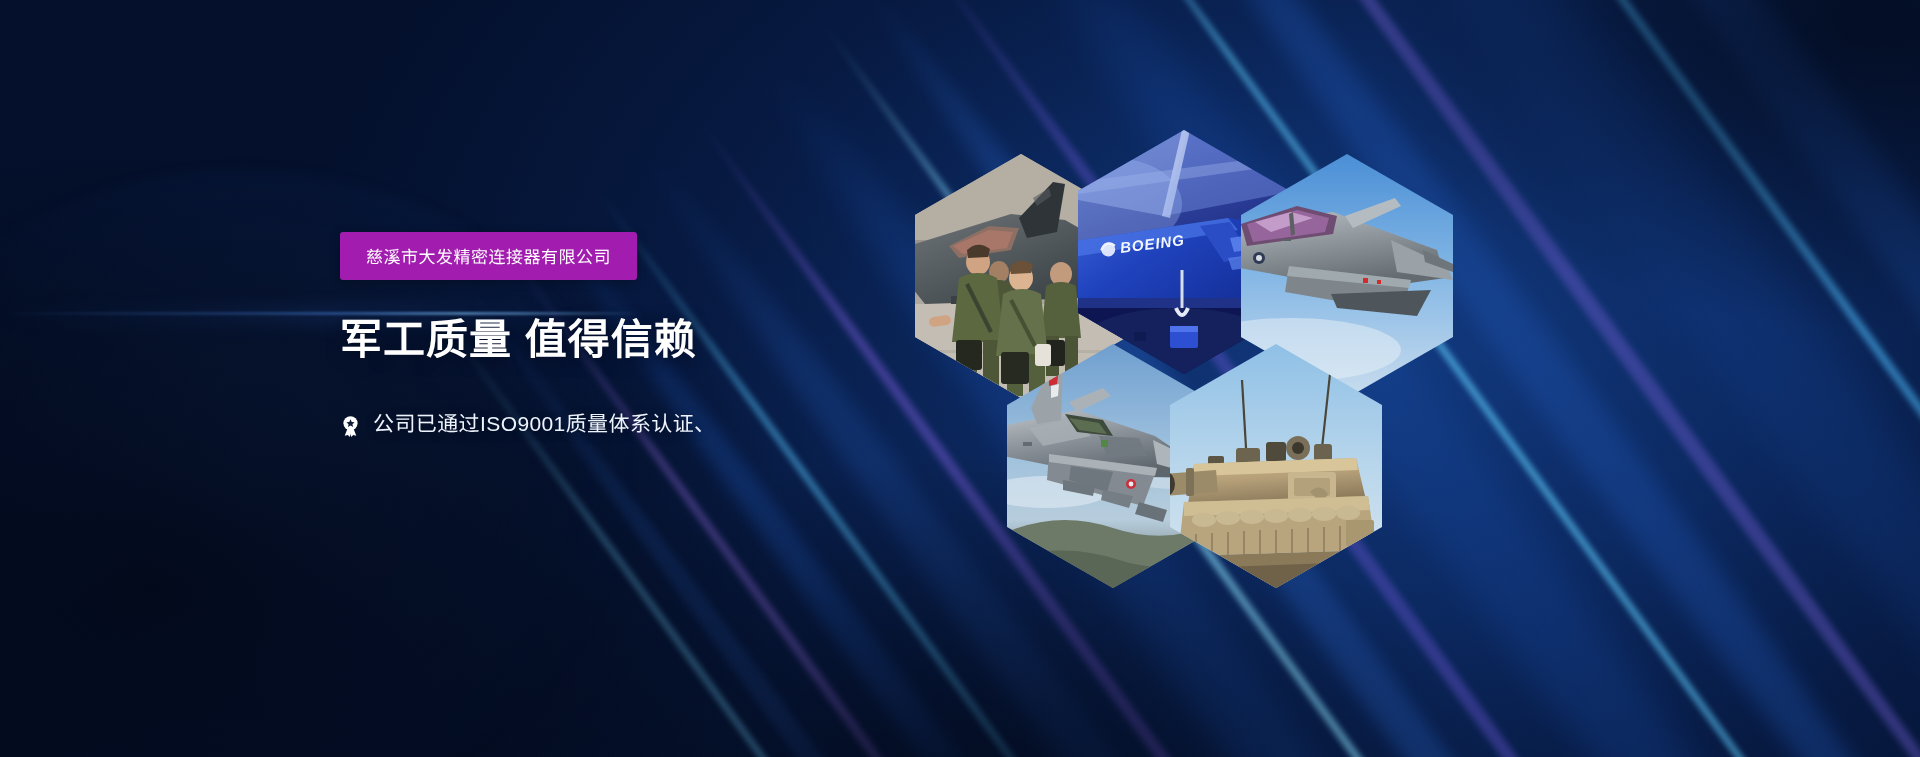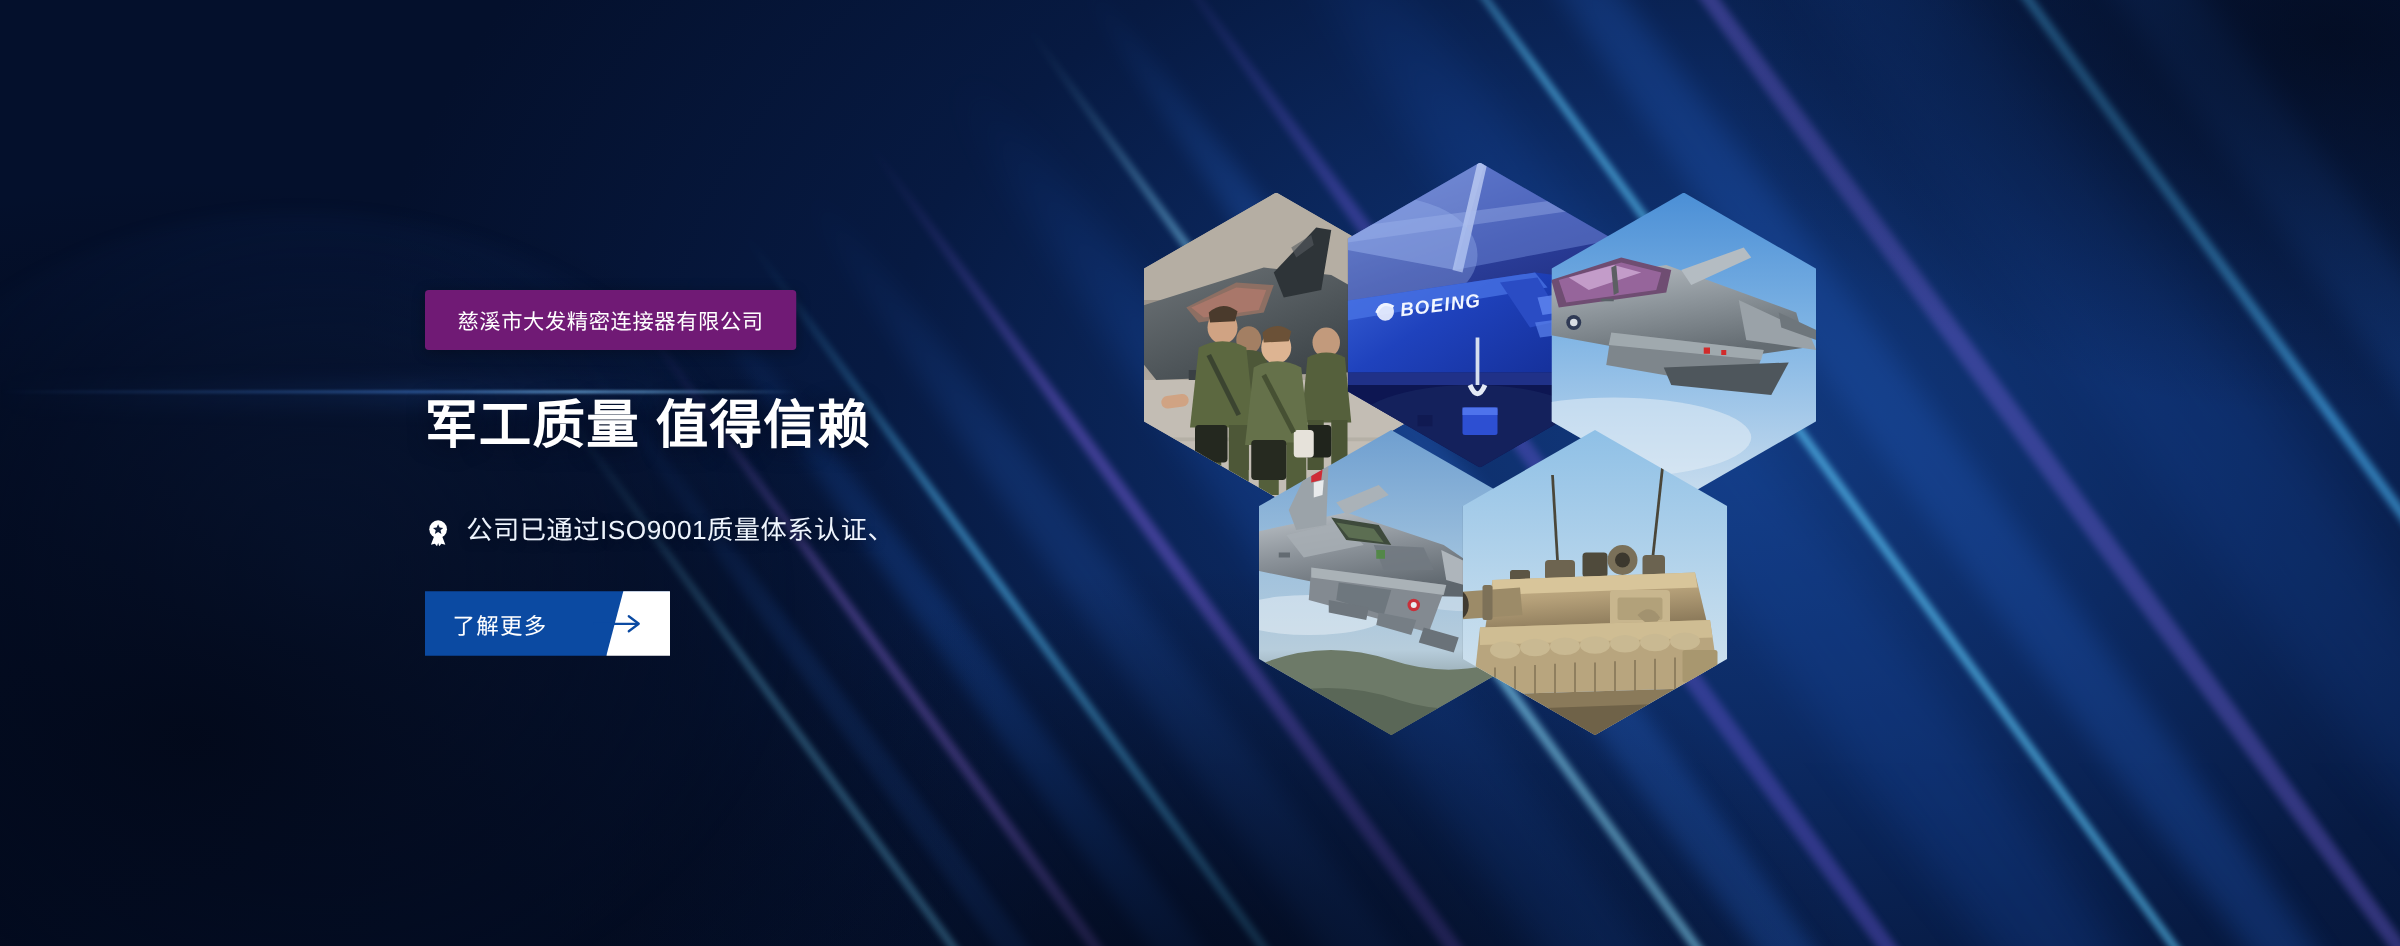--- a/index.html
+++ b/index.html
@@ -62,21 +62,21 @@
     filter:blur(6px);
   }
 
   
   .content{
     position:absolute;left:340px;top:232px;width:620px;
     z-index:6;
   }
   .badge{
     display:inline-block;
-    background:#701a75;
+    background:#a21caf;
     color:#ffffff;
     font-size:17px;
     letter-spacing:.5px;
     padding:11px 26px 12px 26px;
     border-radius:3px;
     box-shadow:0 2px 10px rgba(0,0,0,.28);
     white-space:nowrap;
   }
   .headline{
     margin-top:38px;
@@ -480,26 +480,15 @@
           <path d="M15.4 14.2 L18.6 22.6 L15 21.6 L13 24 L10.6 16.8 Z" fill="#ffffff"></path>
           <circle cx="12" cy="8.4" r="8.1" fill="#ffffff"></circle>
           <path d="M12 3.8 L13.4 6.9 L16.7 7.2 L14.2 9.4 L15 12.7 L12 10.9 L9 12.7 L9.8 9.4 L7.3 7.2 L10.6 6.9 Z" fill="#0e1c38"></path>
         </svg>
         <span>公司已通过ISO9001质量体系认证、</span>
       </div>
 
 
     </div>
 
-    <a class="cta" href="#">
-      <span class="cta-blue"></span>
-      <span class="cta-white"></span>
-      <span class="cta-label">了解更多</span>
-      <span class="cta-arrow">
-        <svg width="42" height="16" viewBox="0 0 42 16">
-          <path d="M1 8 H36" stroke="#0b4aa2" stroke-width="1.8" fill="none"></path>
-          <path d="M29 2 L37 8 L29 14" stroke="#0b4aa2" stroke-width="1.8" fill="none" stroke-linecap="round" stroke-linejoin="round"></path>
-        </svg>
-      </span>
-    </a>
   </div>
 
 </div>
 
 </body></html>

